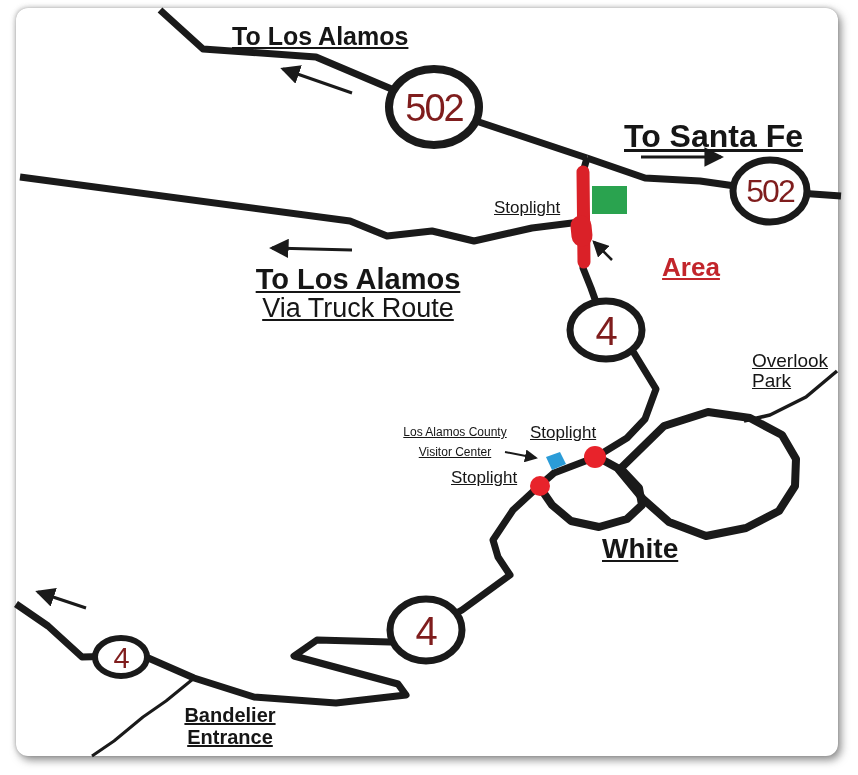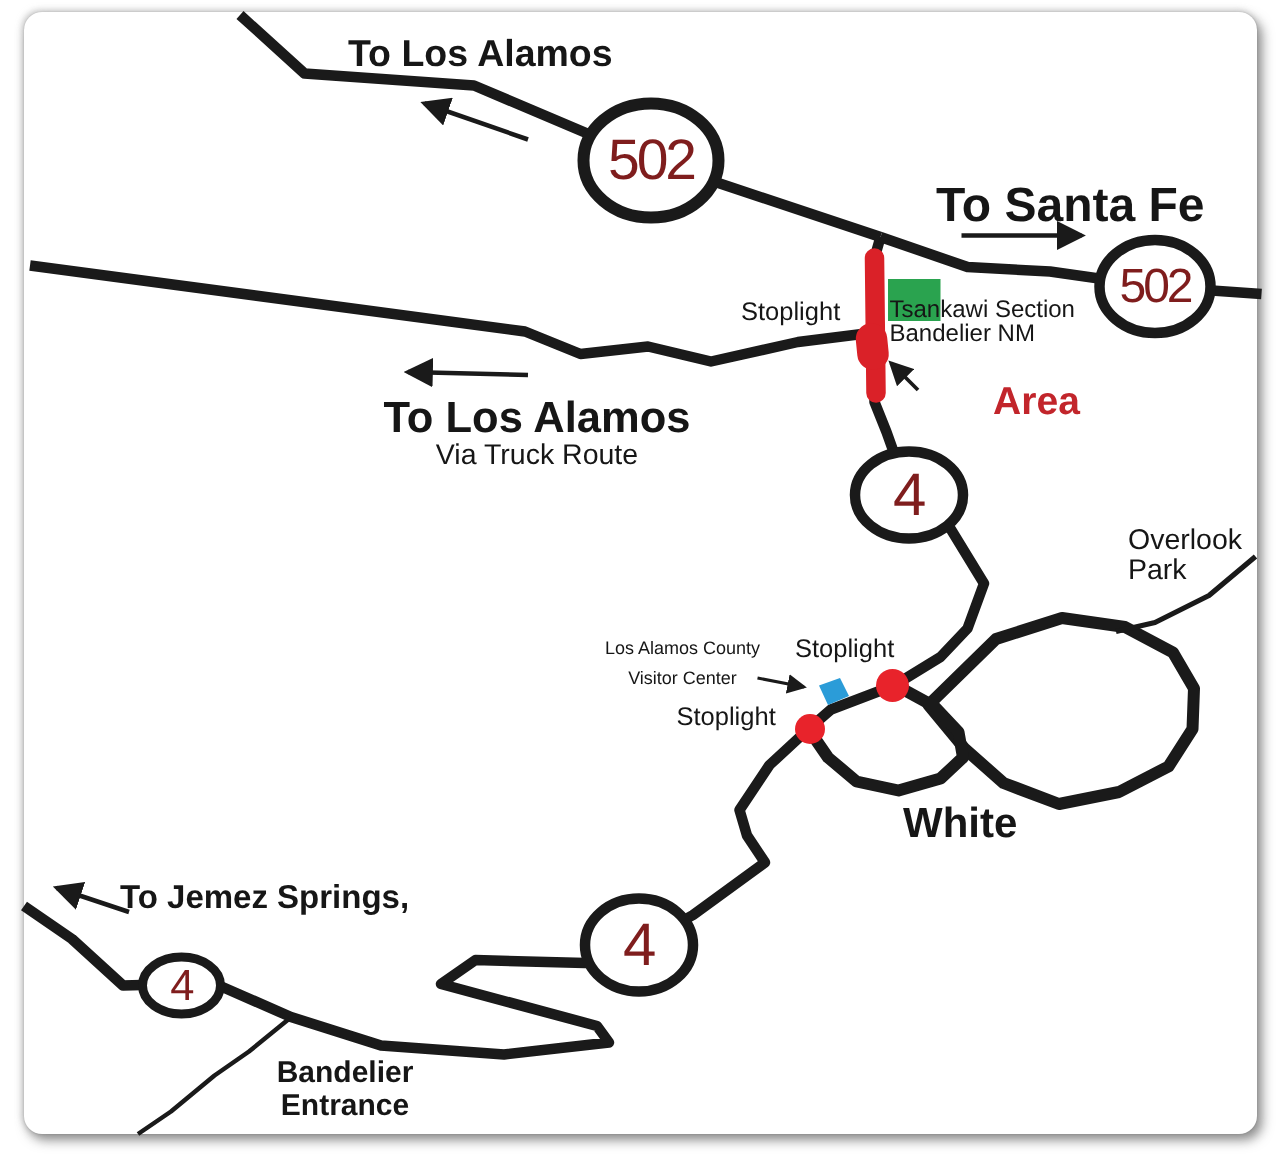--- a/index.html
+++ b/index.html
@@ -9,20 +9,21 @@
   }
   .card{
     position:absolute;left:16px;top:8px;width:822px;height:748px;
     background:#ffffff;border-radius:12px;
     box-shadow:3px 4px 8px rgba(110,110,110,.8), -1px -1px 4px rgba(170,170,170,.55), 0 0 1px #bbb;
   }
   svg.mapart{position:absolute;left:0;top:0;}
   .lbl{
     position:absolute;color:#161616;white-space:nowrap;line-height:1.05;
     font-family:"Liberation Sans",sans-serif;
+    text-decoration:underline;
   }
   .b{font-weight:bold;}
   .center{text-align:center;}
   .shield-num{
     position:absolute;transform:translate(-50%,-50%);
     font-weight:normal;color:#7f1d1d;letter-spacing:-1px;
   }
 </style>
 </head>
 <body>
@@ -76,32 +77,28 @@
     <path d="M505,452 L536,458" stroke="#1a1a1a" stroke-width="2" fill="none" marker-end="url(#ah)"></path>
     <path d="M86,608 L38,592" stroke="#1a1a1a" stroke-width="3" fill="none" marker-end="url(#ah)"></path>
   </svg>
 
   <div class="lbl b" style="left:232px;top:23px;font-size:25px">To Los Alamos</div>
 
   <div class="lbl b" style="left:624px;top:120px;font-size:32px">To Santa Fe</div>
 
   <div class="lbl" style="left:494px;top:199px;font-size:17px">Stoplight</div>
 
-  <div class="lbl" style="left:593px;top:199px;font-size:16px;line-height:16px">
-    <div>Tsankawi Section</div>
-    <div>Bandelier NM</div>
-  </div>
 
   <div class="lbl b center" style="left:598px;top:252px;width:186px;font-size:26px;line-height:30px;color:#c2252b">
     <div>Area</div>
   </div>
 
   <div class="lbl center" style="left:238px;top:264px;width:240px">
     <div class="b" style="font-size:29px">To Los Alamos</div>
-    <div style="font-size:19px">Via Truck Route</div>
+    <div style="font-size:27px">Via Truck Route</div>
   </div>
 
   <div class="lbl" style="left:752px;top:351px;font-size:19px;line-height:20px">
     <div>Overlook</div>
     <div>Park</div>
   </div>
 
   <div class="lbl center" style="left:380px;top:422px;width:150px;font-size:12px;line-height:20px">
     <div>Los Alamos County</div>
     <div>Visitor Center</div>
@@ -109,21 +106,20 @@
 
   <div class="lbl" style="left:530px;top:424px;font-size:17px">Stoplight</div>
 
   <div class="lbl" style="left:451px;top:469px;font-size:17px">Stoplight</div>
 
   <div class="lbl b" style="left:602px;top:533px;font-size:28px;line-height:31px">
     <div>White</div>
   </div>
 
   <div class="lbl b" style="left:80px;top:585px;font-size:22px;line-height:26px">
-    <div>To Jemez Springs,</div>
   </div>
 
   <div class="lbl b center" style="left:160px;top:704px;width:140px;font-size:20px;line-height:22px">
     <div>Bandelier</div>
     <div>Entrance</div>
   </div>
 
   <div class="shield-num" style="left:434px;top:108px;font-size:38px;letter-spacing:-2px">502</div>
   <div class="shield-num" style="left:770px;top:191px;font-size:32px;letter-spacing:-2px">502</div>
   <div class="shield-num" style="left:606px;top:331px;font-size:40px">4</div>

